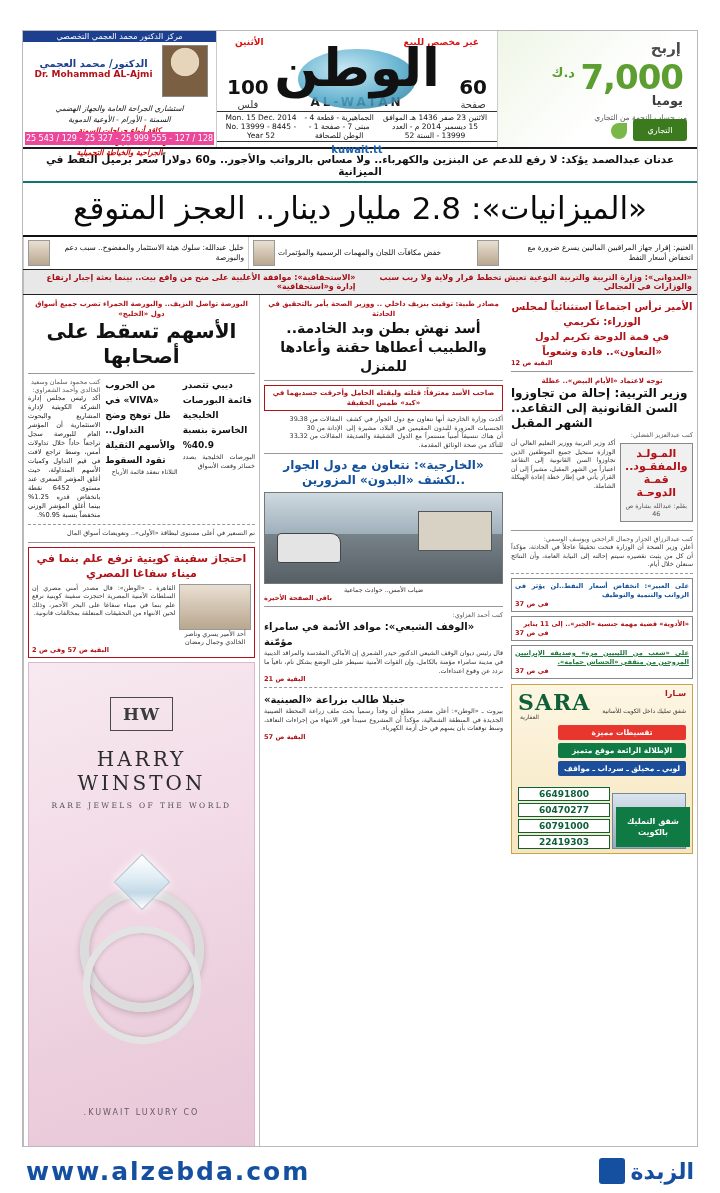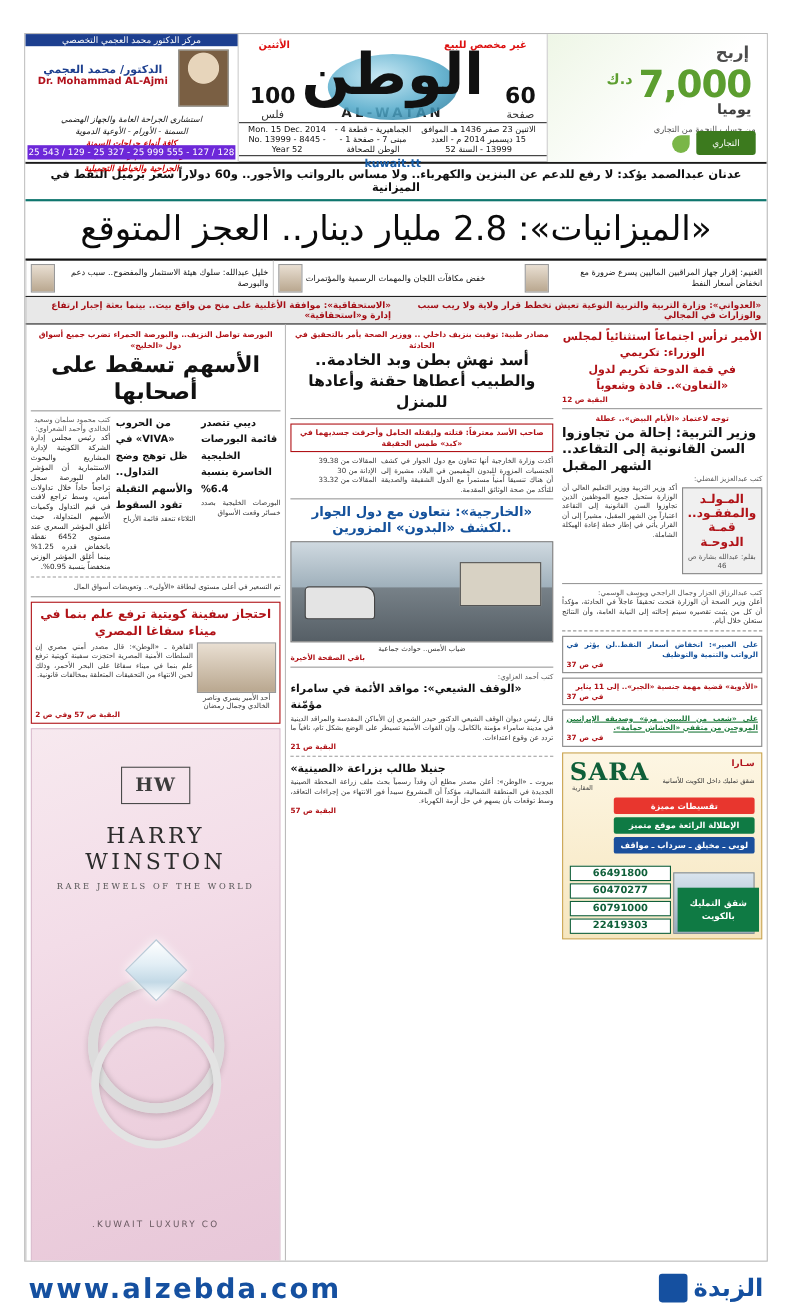--- a/index.html
+++ b/index.html
@@ -155,21 +155,21 @@
   .ad-doc .topbar { background:#1d3f8f; color:#fff; font-size:8px; padding:1px; }
   .ad-doc .photo {
     width: 46px; height: 52px; background:#c8b79a;
     border:1px solid #888; position:absolute; top:14px; right:8px;
     background-image: radial-gradient(circle at 50% 32%, #e7d5bb 0 34%, #7a5f43 36% 100%);
   }
   .ad-doc .docname { color:#1d3f8f; font-weight:bold; font-size:10px; margin-top:16px; margin-right:52px;}
   .ad-doc .docname2 { color:#b1121c; font-weight:bold; font-size:9px; margin-right:52px;}
   .ad-doc .lines { margin-top: 24px; font-size:7.5px; line-height:11px; color:#111;font-style:italic;}
   .ad-doc .red { color:#c00; font-weight:bold;}
-  .ad-doc .phones { background:#6d28d9; color:#fff; font-size:8px; padding:2px 0; position:absolute; bottom:2px; left:2px; right:2px;}
+  .ad-doc .phones { background:#ec4899; color:#fff; font-size:8px; padding:2px 0; position:absolute; bottom:2px; left:2px; right:2px;}
 
   
   .kicker {
     background:#fff;
     border-bottom: 2px solid #0f766e;
     text-align:center;
     font-size: 10.5px;
     font-weight: bold;
     padding: 4px 6px;
     color:#111;
@@ -467,21 +467,21 @@
         <div style="display:flex;flex-direction:row-reverse;gap:5px;">
           <div style="flex:1;">
             <div class="byline">كتب محمود سلمان وسعيد الخالدي وأحمد الشعراوي:</div>
             <div class="tiny">أكد رئيس مجلس إدارة الشركة الكويتية لإدارة المشاريع والبحوث الاستثمارية أن المؤشر العام للبورصة سجل تراجعاً حاداً خلال تداولات أمس، وسط تراجع لافت في قيم التداول وكميات الأسهم المتداولة، حيث أغلق المؤشر السعري عند مستوى 6452 نقطة بانخفاض قدره 1.25% بينما أغلق المؤشر الوزني منخفضاً بنسبة 0.95%.</div>
           </div>
           <div style="flex:1;">
             <div class="h-sm" style="font-size:9px;">من الحروب «VIVA» في ظل توهج وضج التداول.. والأسهم الثقيلة تقود السقوط</div>
             <div class="tiny2">الثلاثاء تنعقد قائمة الأرباح</div>
           </div>
           <div style="flex:1;">
-            <div class="h-sm" style="font-size:9px;">ديبي تتصدر قائمة البورصات الخليجية الخاسرة بنسبة 6.4%</div>
+            <div class="h-sm" style="font-size:9px;">ديبي تتصدر قائمة البورصات الخليجية الخاسرة بنسبة 40.9%</div>
             <div class="tiny2">البورصات الخليجية بصدد خسائر وقعت الأسواق</div>
           </div>
         </div>
 
         <div class="sep-d"></div>
         <div class="tiny2">تم التسعير في أعلى مستوى لبطاقة «الأولى».. وتعويضات أسواق المال</div>
         <div class="sep"></div>
 
         <div class="box box-red">
           <div class="h-sm" style="color:#b01217;font-size:11px;text-align:center;">احتجاز سفينة كويتية ترفع علم بنما في ميناء سفاغا المصري</div>

